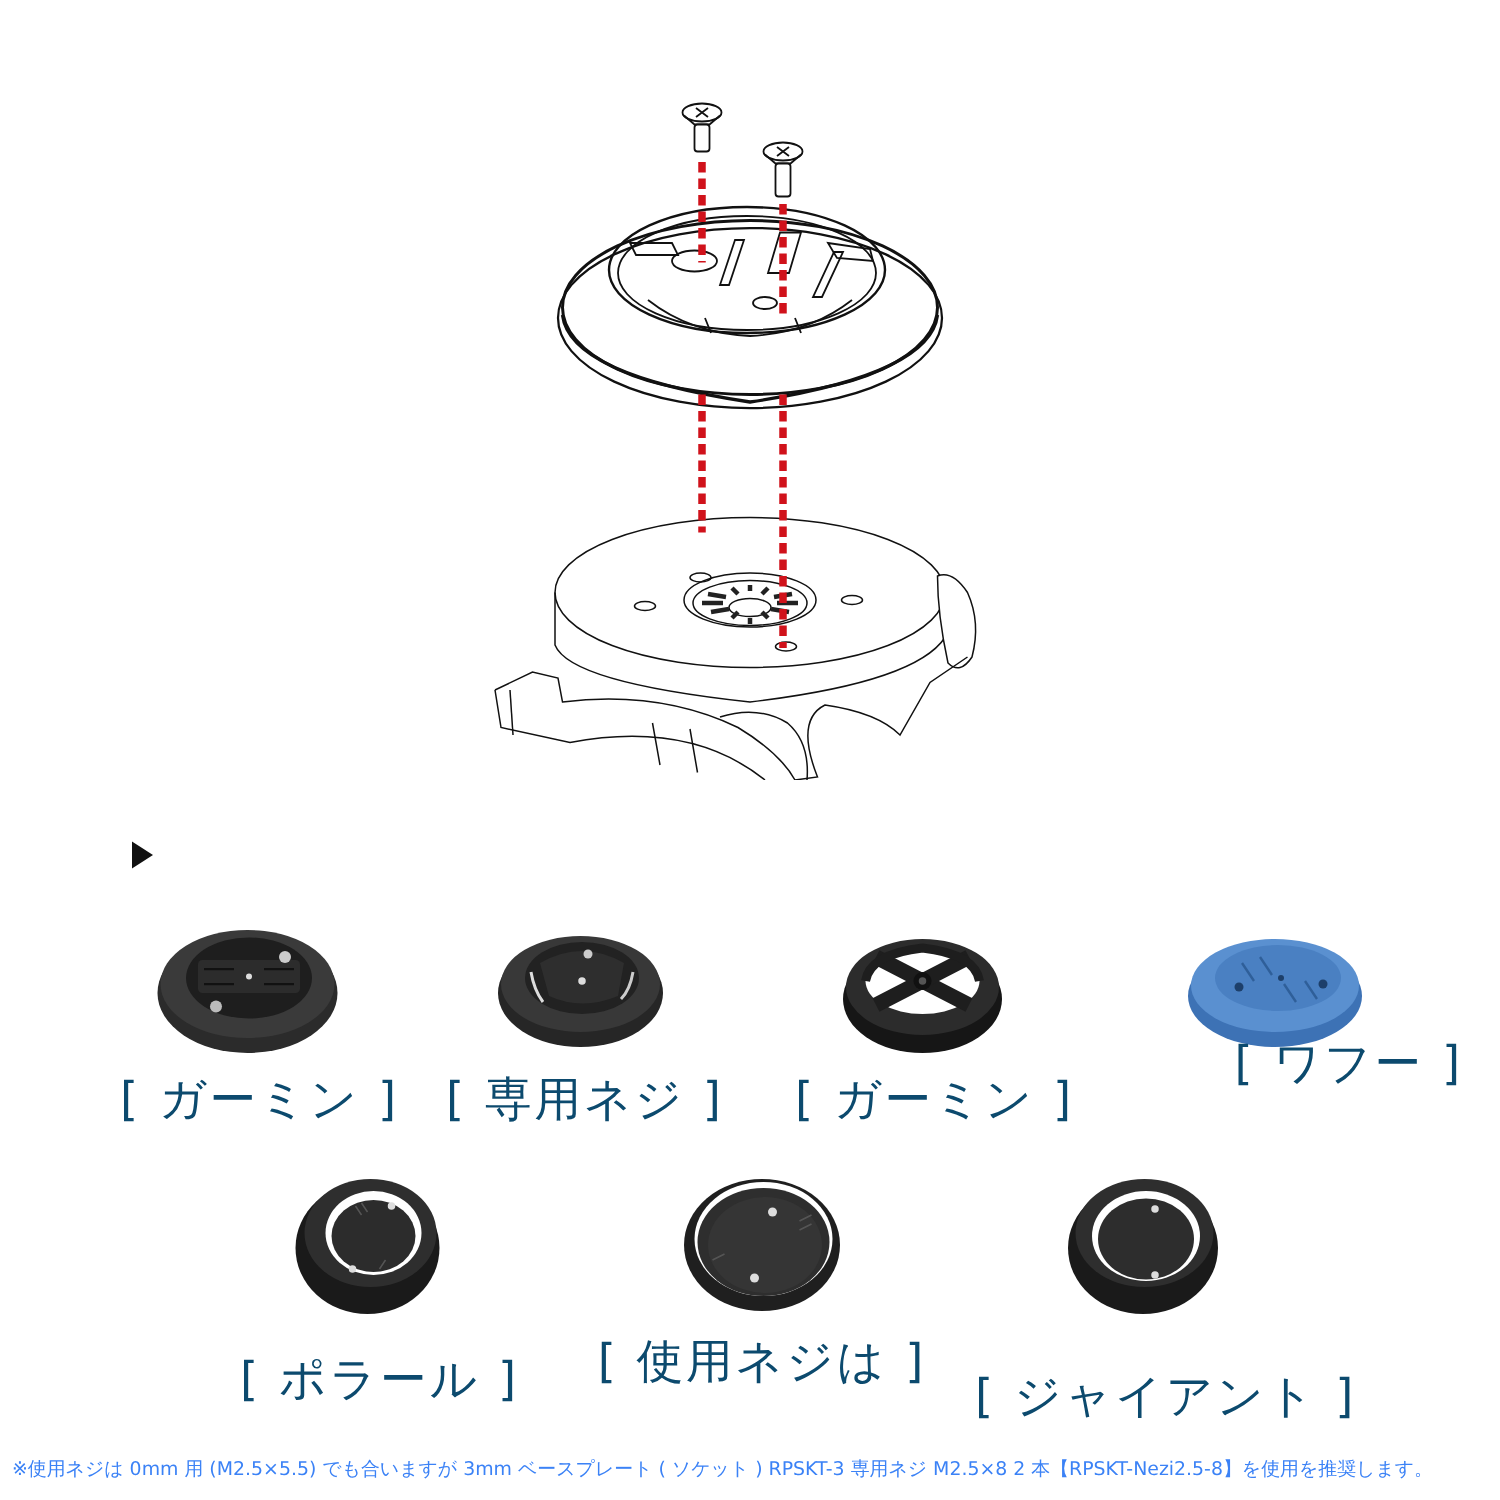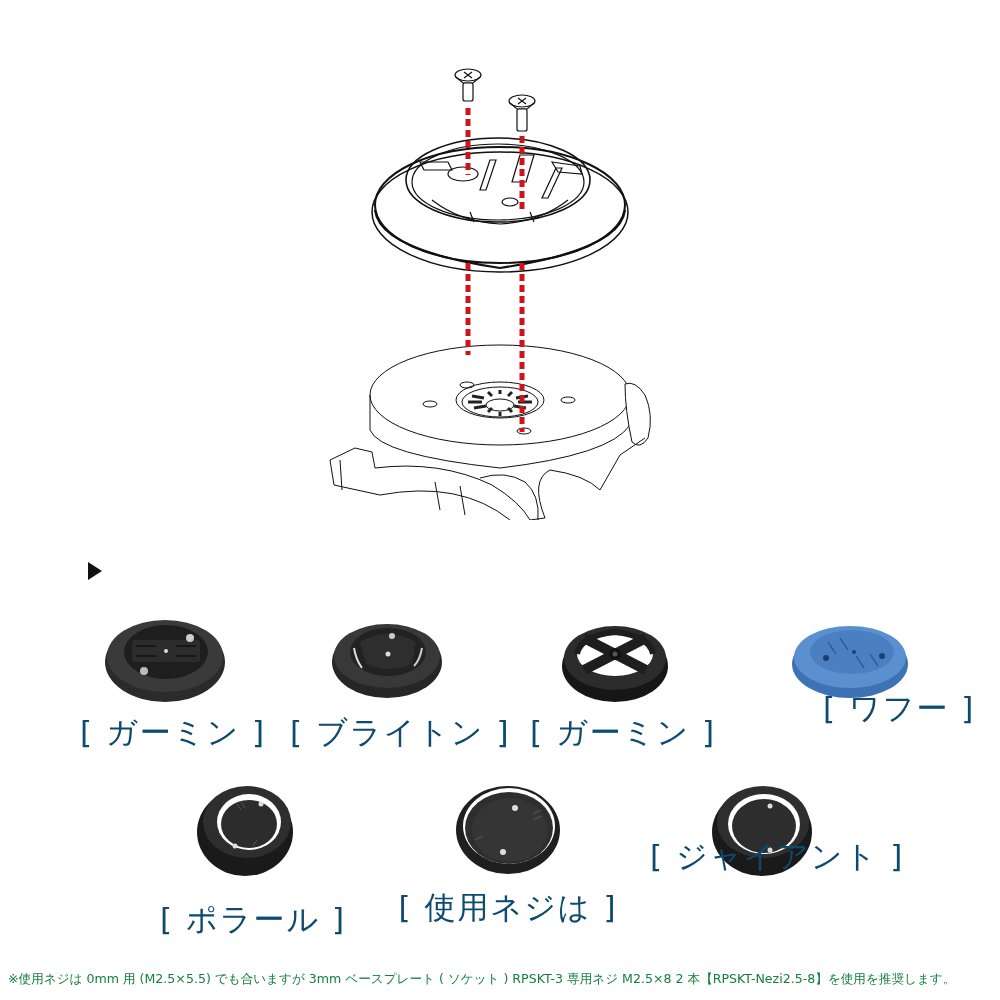--- a/index.html
+++ b/index.html
@@ -6,21 +6,21 @@
   body { width:1000px; height:1000px; position:relative; overflow:hidden;
          font-family:"DejaVu Sans", sans-serif; color:#111; }
   .abs { position:absolute; }
   .headline { left:88px; top:558px; width:840px; font-size:23px; font-weight:bold;
               letter-spacing:0px; white-space:nowrap; color:#111; }
   .headline .tri { display:inline-block; width:0; height:0; border-top:9px solid transparent;
                    border-bottom:9px solid transparent; border-left:14px solid #111;
                    margin-right:4px; vertical-align:-1px; }
   .label { font-size:31px; font-weight:normal; color:#0c4a6e; white-space:nowrap;
            text-align:center; letter-spacing:2px; }
-  .footnote { left:8px; top:971px; font-size:12.6px; color:#15803d; white-space:nowrap; }
+  .footnote { left:8px; top:971px; font-size:12.6px; color:#3b82f6; white-space:nowrap; }
   svg { display:block; }
 </style>
 </head>
 <body>
 
 <div class="abs" style="left:320px;top:50px;">
 <svg width="360" height="470" viewBox="0 0 360 470">
   <g fill="none" stroke="#111" stroke-width="1.2">
 
     <g>
@@ -156,21 +156,21 @@
         <line x1="66" y1="44" x2="74" y2="56"></line>
         <line x1="80" y1="42" x2="88" y2="54"></line>
       </g>
     <circle cx="64" cy="40" r="2" fill="#1d3f6a"></circle>
     <circle cx="36" cy="46" r="3" fill="#1d3f6a"></circle>
       <circle cx="92" cy="44" r="3" fill="#1d3f6a"></circle>
   </svg>
 </div>
 
 <div class="abs label" style="left:80px;top:712px;width:170px;">[ ガーミン ]</div>
-<div class="abs label" style="left:290px;top:712px;width:200px;">[ ブライトン ]</div>
+<div class="abs label" style="left:290px;top:712px;width:200px;">[ 専用ネジ ]</div>
 <div class="abs label" style="left:530px;top:712px;width:170px;">[ ガーミン ]</div>
 <div class="abs label" style="left:775px;top:688px;width:140px;margin-left:48px;">[ ワフー ]</div>
 
 <div class="abs" style="left:193px;top:778px;">
   <svg width="105" height="100" viewBox="0 0 105 100">
     <ellipse cx="52" cy="54" rx="48" ry="44" fill="#1a1a1a"></ellipse>
     <ellipse cx="54" cy="44" rx="44" ry="36" fill="#2e2e2e"></ellipse>
     <ellipse cx="56" cy="44" rx="32" ry="28" fill="#fff"></ellipse>
     <ellipse cx="56" cy="46" rx="28" ry="24" fill="#2c2c2c"></ellipse>
     <circle cx="68" cy="26" r="2.5" fill="#ddd"></circle>
@@ -203,15 +203,15 @@
     <ellipse cx="55" cy="44" rx="46" ry="36" fill="#2e2e2e"></ellipse>
     <ellipse cx="56" cy="46" rx="36" ry="30" fill="#fff"></ellipse>
     <ellipse cx="56" cy="48" rx="32" ry="27" fill="#2d2d2d"></ellipse>
     <circle cx="62" cy="28" r="2.5" fill="#ddd"></circle>
       <circle cx="62" cy="72" r="2.5" fill="#ddd"></circle>
   </svg>
 </div>
 
 <div class="abs label" style="left:160px;top:887px;width:180px;margin-top:12px;">[ ポラール ]</div>
 <div class="abs label" style="left:388px;top:887px;width:240px;">[ 使用ネジは ]</div>
-<div class="abs label" style="left:650px;top:836px;width:240px;">[ ジャイアント ]</div>
+<div class="abs label" style="left:650px;top:910px;width:240px;">[ ジャイアント ]</div>
 
 <div class="abs footnote">※使用ネジは 0mm 用 (M2.5×5.5) でも合いますが 3mm ベースプレート ( ソケット ) RPSKT-3 専用ネジ M2.5×8 2 本【RPSKT-Nezi2.5-8】を使用を推奨します。</div>
 
 </body></html>

